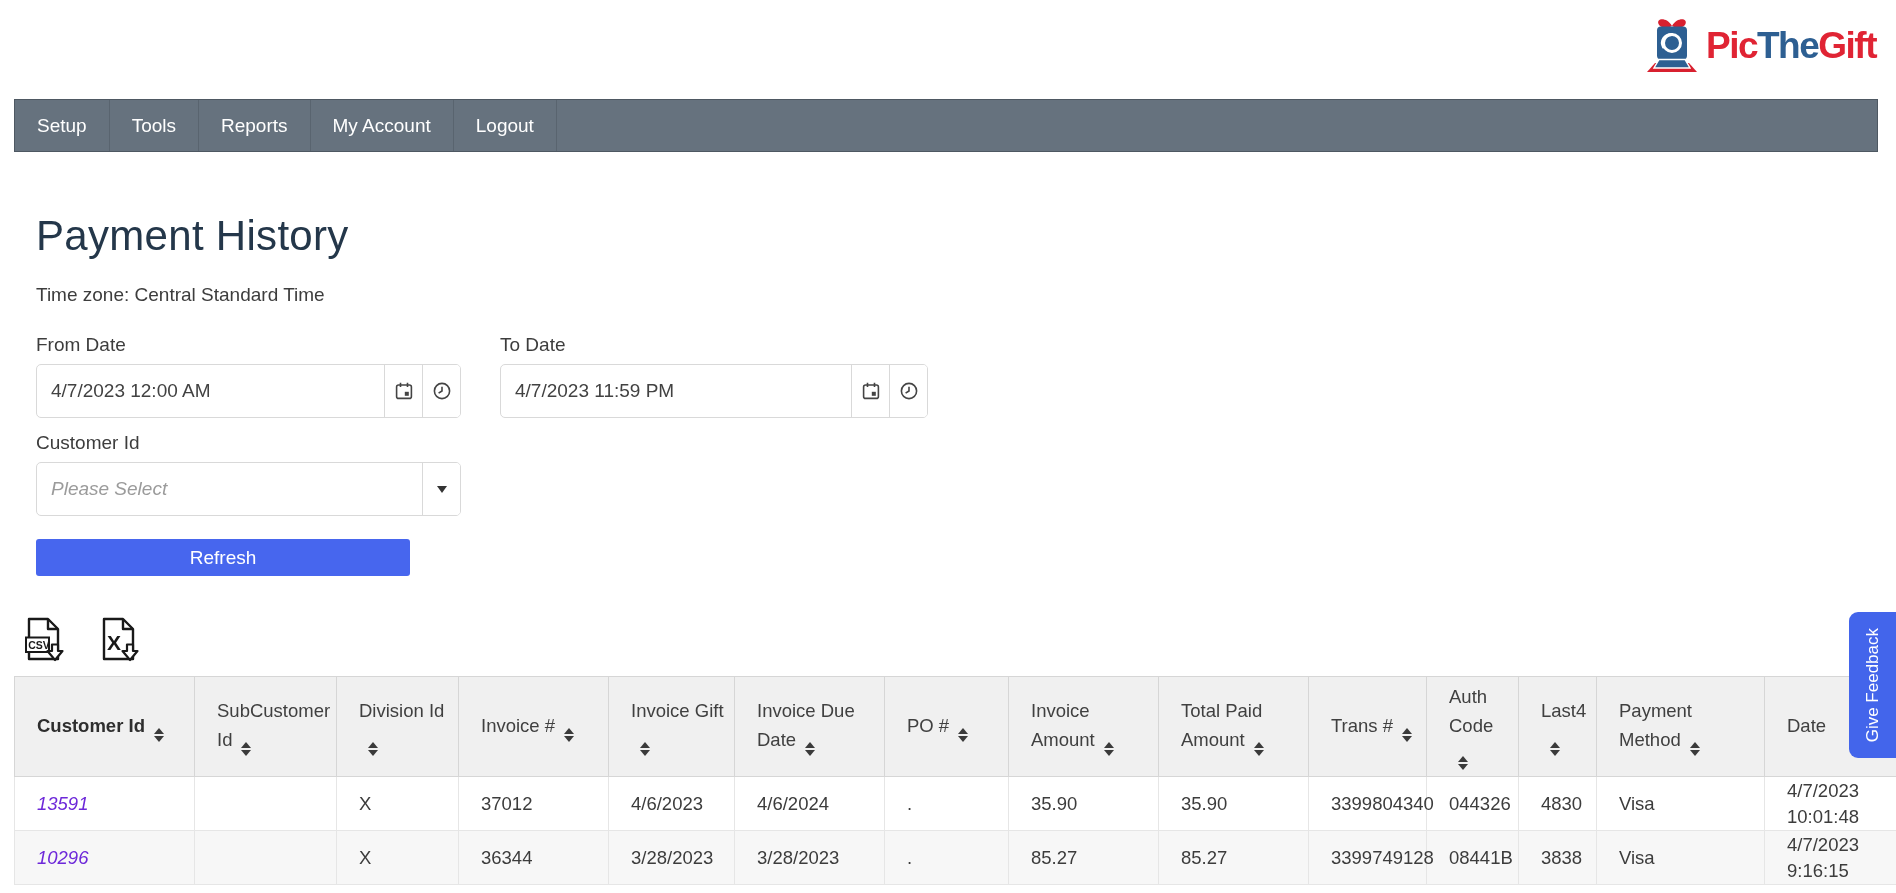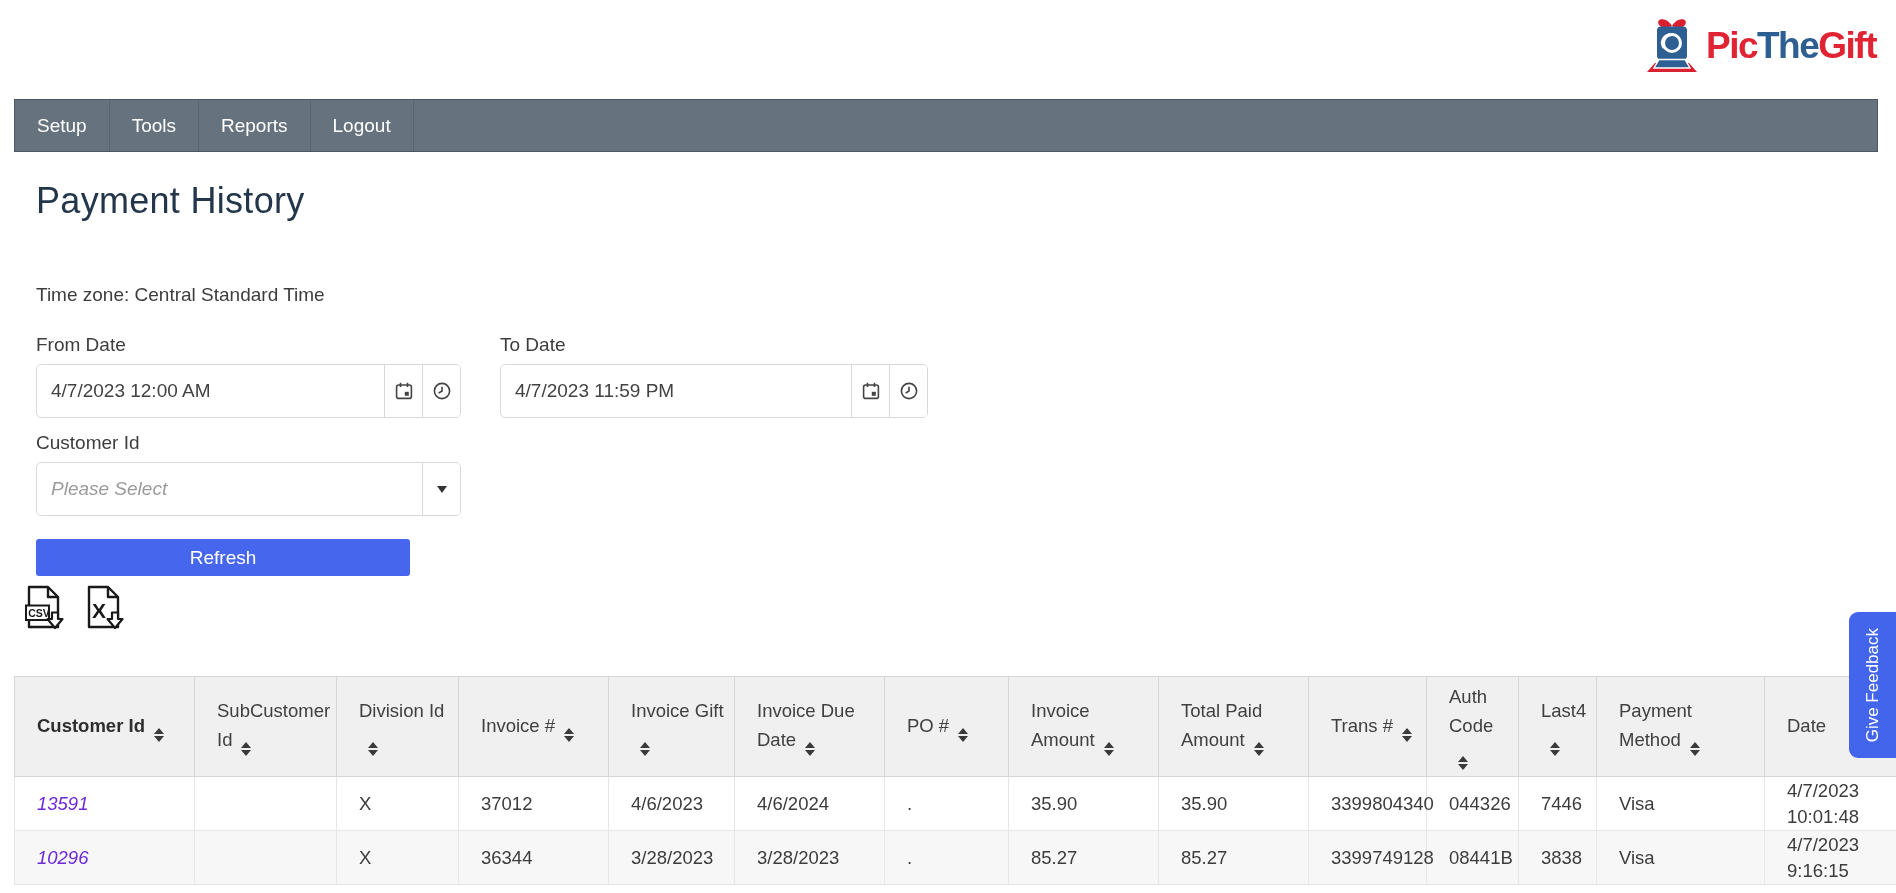--- a/index.html
+++ b/index.html
@@ -16,21 +16,21 @@
   
   .navbar {
     position:absolute; left:14px; right:18px; top:99px; height:53px;
     background:var(--nav-gray,#66727e); border:1px solid #4e5862; display:flex; align-items:stretch;
   }
   .nav-item {
     display:flex; align-items:center; padding:16px 22px; color:#fff; font-size:19px;
     border-right:1px solid #59646f; cursor:pointer; text-decoration:none; white-space:nowrap;
   }
   
-  .page-title { position:absolute; left:36px; top:180px; font-size:36px; font-weight:400; color:#24374a; letter-spacing:.3px; }
+  .page-title { position:absolute; left:36px; top:212px; font-size:42px; font-weight:400; color:#24374a; letter-spacing:.3px; }
   .tz-note { position:absolute; left:36px; top:284px; font-size:19px; color:#3d3d3d; }
   
   .field-group { position:absolute; }
   .field-group label { display:block; font-size:19px; color:#3d3d3d; margin-bottom:8px; }
   .input-group {
     display:flex; align-items:stretch; height:54px; background:#fff;
     border:1px solid #d9d9d9; border-radius:5px; overflow:hidden;
   }
   .input-group input {
     flex:1; border:none; outline:none; font-size:19px; color:#424242; padding:0 14px;
@@ -45,21 +45,21 @@
   .fg-from { left:36px;  top:334px; width:425px; }
   .fg-to   { left:500px; top:334px; width:428px; }
   .fg-cust { left:36px;  top:432px; width:425px; }
   
   .refresh-btn {
     position:absolute; left:36px; top:539px; width:374px; height:37px;
     background:var(--accent-blue,#4766ee); color:#fff; border:none; border-radius:3px;
     font-size:19px; font-family:"Liberation Sans", sans-serif; cursor:pointer;
   }
   
-  .export-bar { position:absolute; left:20px; top:584px; display:flex; gap:14px; }
+  .export-bar { position:absolute; left:20px; top:616px; display:flex; gap:29px; }
   .export-btn { background:none; border:none; padding:0; cursor:pointer; line-height:0; }
   
   .grid { position:absolute; left:14px; top:676px; width:1882px; height:211px; overflow:hidden; }
   .grid table { border-collapse:collapse; table-layout:fixed; width:1910px; background:#fff; }
   .grid th {
     height:100px; background:var(--header-bg,#f0f0f0); border:1px solid #d6d6d6;
     font-weight:400; font-size:18.5px; color:#404040; text-align:left;
     padding:0 10px 0 22px; vertical-align:middle; line-height:1.55; cursor:pointer;
   }
   .grid td {
@@ -105,20 +105,21 @@
     <circle cx="27" cy="27" r="8.5" fill="none" stroke="#fff" stroke-width="3"></circle>
     <path d="M27 18.5 C19 18.5 15.5 25 18.5 31" fill="none" stroke="#fff" stroke-width="3" stroke-linecap="round"></path>
   </svg>
   <span class="logo-text"><span class="red">Pic</span><span class="blue">The</span><span class="red">Gift</span></span>
 </a>
 
 <nav class="navbar">
   <a class="nav-item">Setup</a>
   <a class="nav-item">Tools</a>
   <a class="nav-item">Reports</a>
+  <a class="nav-item">My Account</a>
   <a class="nav-item">Logout</a>
 </nav>
 
 <h1 class="page-title">Payment History</h1>
 <div class="tz-note">Time zone: Central Standard Time</div>
 
 <div class="field-group fg-from">
   <label>From Date</label>
   <div class="input-group">
     <input type="text" value="4/7/2023 12:00 AM" style="">
@@ -273,21 +274,21 @@
           <td></td>
           <td>X</td>
           <td>37012</td>
           <td>4/6/2023</td>
           <td>4/6/2024</td>
           <td>.</td>
           <td>35.90</td>
           <td>35.90</td>
           <td>3399804340</td>
           <td>044326</td>
-          <td>7446</td>
+          <td>4830</td>
           <td>Visa</td>
           <td>4/7/2023 10:01:48</td>
         </tr>
         <tr>
           <td class="cell-italic">10296</td>
           <td></td>
           <td>X</td>
           <td>36344</td>
           <td>3/28/2023</td>
           <td>3/28/2023</td>

